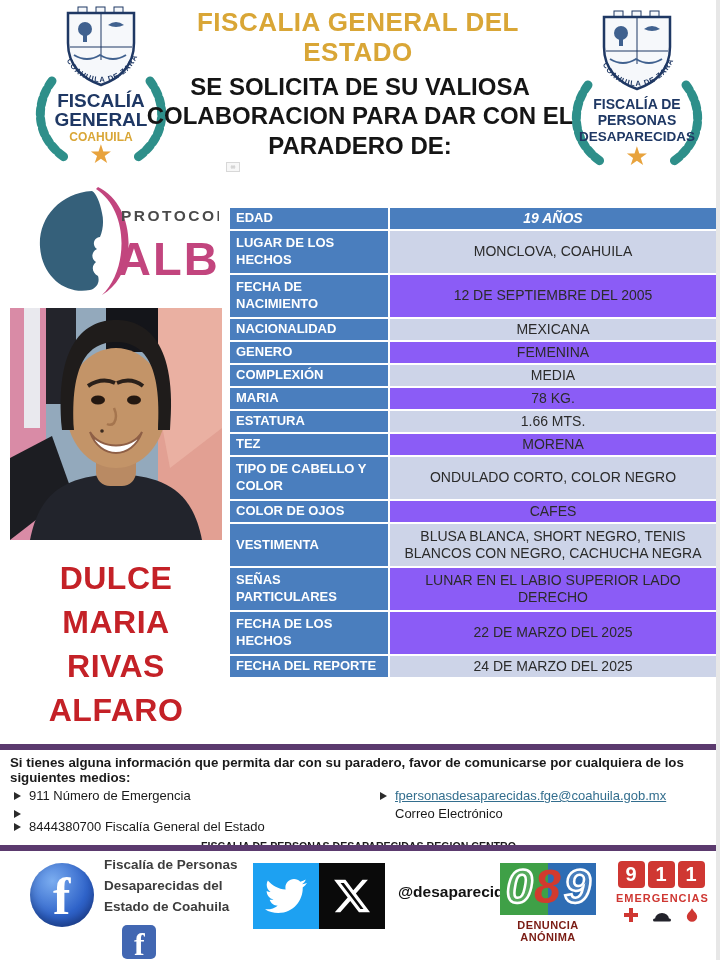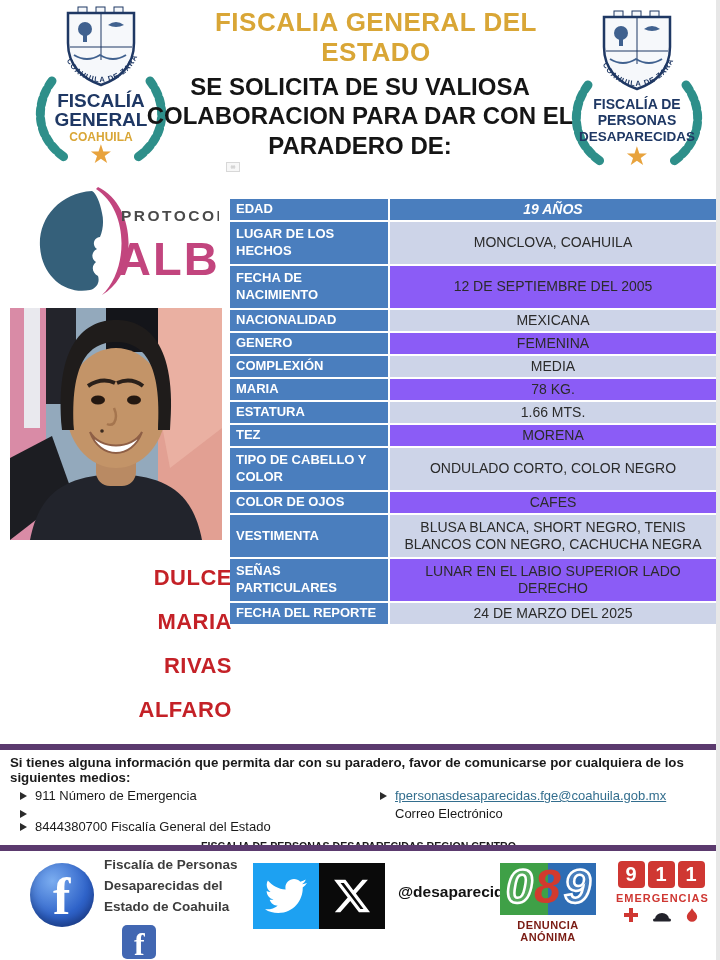--- a/index.html
+++ b/index.html
@@ -1,54 +1,54 @@
 <!DOCTYPE html>
 <html><head>
 <meta charset="utf-8">
 <style>
   * { margin:0; padding:0; box-sizing:border-box; }
   body { background:#888; font-family:"Liberation Sans", sans-serif; }
   #page { position:relative; width:720px; height:960px; background:#fff; margin:0 auto; overflow:hidden; }
   .edge { position:absolute; right:0; top:0; width:4px; height:100%; background:#e7e7e7; }
 
   
-  .title { position:absolute; left:166px; top:8px; width:420px; text-align:center;
+  .title { position:absolute; left:148px; top:8px; width:420px; text-align:center;
            color:#D9A636; font-size:26px; font-weight:bold; line-height:1.15; letter-spacing:0.5px; }
   .subtitle { position:absolute; left:138px; top:72px; width:444px; text-align:center;
               color:#151515; font-size:24px; font-weight:bold; line-height:1.22; }
   .seal { position:absolute; width:158px; height:162px; }
   .seal-left { left:22px; top:4px; }
   .seal-right { left:558px; top:8px; }
   .artifact { position:absolute; left:226px; top:162px; width:14px; height:10px;
               border:1px solid #d8d8d8; color:#aaa; font-size:7px; line-height:8px; text-align:center; background:#f7f7f7; }
 
   
   .alba { position:absolute; left:14px; top:184px; width:205px; height:114px; }
   .photo { position:absolute; left:10px; top:308px; width:212px; height:232px; }
   .name-block { position:absolute; left:0; top:556px; width:232px; text-align:center; }
-  .name-block div { color:#C42127; font-size:22px; font-weight:bold; line-height:44px; letter-spacing:0.5px;text-align:right; }
-
-  
-  .details { position:absolute; left:228px; top:197px; width:490px; border-collapse:separate; border-spacing:2px; }
+  .name-block div { color:#C42127; font-size:32px; font-weight:bold; line-height:44px; letter-spacing:0.5px; }
+
+  
+  .details { position:absolute; left:228px; top:206px; width:490px; border-collapse:separate; border-spacing:2px; }
   .details td { vertical-align:middle; }
   td.lbl { width:158px; background:#4A7EBE; color:#fff; font-weight:bold; font-size:13px;
            padding:1px 6px; line-height:1.3; }
   td.val { background:#8b5cf6; color:#2b2b2b; font-size:14px; text-align:center; padding:1px 8px; line-height:1.25; }
   tr.dk td.val { background:#CDD4E8; }
   tr.first td.val { background:#4A7EBE; color:#fff; font-weight:bold;font-style:italic; }
   tr.h1 td { height:21px; } tr.h2 td { height:42px; }
 
   
   .bar { position:absolute; left:0; width:720px; height:6px; background:#5B3A6E; }
   .bar-top { top:744px; } .bar-bottom { top:845px; }
   .contact { position:absolute; left:0; top:750px; width:720px; height:67px; background:#fff; color:#1a1a1a; }
   .contact-head { margin:5px 8px 2px 10px; font-weight:bold; font-size:13.3px; }
   .contact-cols { display:flex; }
   .contact-cols ul { list-style:none; }
-  .col-l { width:380px; padding-left:20px; }
+  .col-l { width:380px; padding-left:14px; }
   .col-r { width:320px; }
   .contact li { font-size:13px; line-height:1.42; display:flex; align-items:flex-start; }
   .arrow { display:inline-block; width:0; height:0; border-left:7px solid #2b2b2b;
            border-top:4px solid transparent; border-bottom:4px solid transparent; margin:5px 8px 0 0; flex:0 0 auto; }
   .email-wrap { font-size:13px; }
   .email-link { color:#336E8E; text-decoration:underline; }
   .office { text-align:center; font-weight:bold; font-size:10.6px; line-height:1.45; margin-top:2px; }
 
   
   .footer { position:absolute; left:0; top:851px; width:720px; height:109px; background:#fff; }
@@ -225,20 +225,24 @@
           <td class="val">CAFES</td>
         </tr>
     <tr class="h2 dk">
           <td class="lbl">VESTIMENTA</td>
           <td class="val">BLUSA BLANCA, SHORT NEGRO, TENIS BLANCOS CON NEGRO, CACHUCHA NEGRA</td>
         </tr>
     <tr class="h2">
           <td class="lbl">SEÑAS PARTICULARES</td>
           <td class="val">LUNAR EN EL LABIO SUPERIOR LADO DERECHO</td>
         </tr>
+    <tr class="h2">
+          <td class="lbl">FECHA DE LOS HECHOS</td>
+          <td class="val">22 DE MARZO DEL 2025</td>
+        </tr>
     <tr class="h1 dk">
           <td class="lbl">FECHA DEL REPORTE</td>
           <td class="val">24 DE MARZO DEL 2025</td>
         </tr>
   </tbody>
     </table>
 
   <div class="bar bar-top"></div>
   <div class="contact">
     <div class="contact-head">Si tienes alguna información  que permita dar con su paradero, favor de comunicarse por cualquiera  de los siguientes medios:</div>

